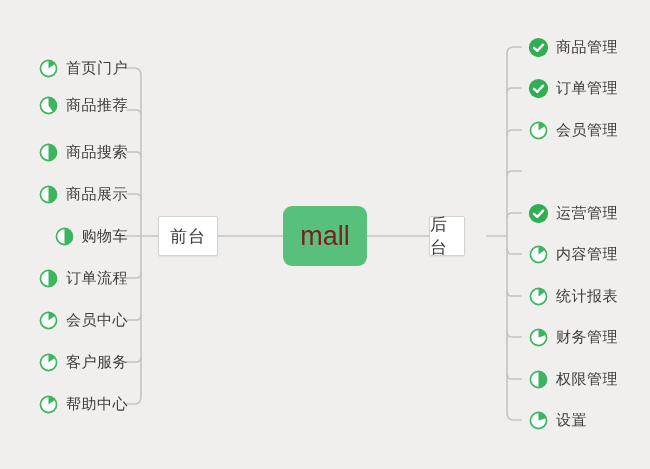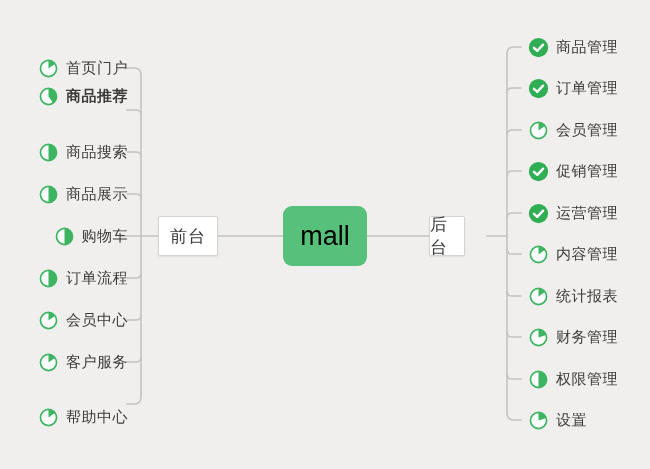--- a/index.html
+++ b/index.html
@@ -48,21 +48,21 @@
 
   .root-node {
     position:absolute;
     left:283px; top:206px;
     width:84px; height:60px;
     border-radius:9px;
     display:flex;
     align-items:center;
     justify-content:center;
     font-size:27px;
-    color:#000000;
+    color:#7f1d1d;
   }
 </style>
 </head>
 <body style="background: rgb(240, 239, 237);">
 
 <div class="canvas">
 
   <svg class="connectors" width="650" height="469" viewBox="0 0 650 469">
     <g fill="none" stroke="#c5c3c0" stroke-width="1.6" stroke-linecap="round">
 
@@ -90,21 +90,21 @@
 
   <div class="topic" style="right:522px; top:55px;">
     <span class="nicon">
         <svg viewBox="0 0 24 24">
           <circle cx="12" cy="12" r="9.2" fill="#ffffff" stroke="#3cb460" stroke-width="1.9"></circle>
           <path d="M12 12 L12 2.8000000000000007 A9.2 9.2 0 0 1 19.44 6.59 Z" fill="#3cb460"></path>
         </svg>
       </span>
     <span class="label">首页门户</span>
   </div>
-  <div class="topic" style="right:522px; top:83px;font-weight:bold;">
+  <div class="topic" style="right:522px; top:92px;">
     <span class="nicon">
         <svg viewBox="0 0 24 24">
           <circle cx="12" cy="12" r="9.2" fill="#ffffff" stroke="#3cb460" stroke-width="1.9"></circle>
           <path d="M12 12 L12 2.8000000000000007 A9.2 9.2 0 0 1 17.41 19.44 Z" fill="#3cb460"></path>
         </svg>
       </span>
     <span class="label">商品推荐</span>
   </div>
   <div class="topic" style="right:522px; top:139px;">
     <span class="nicon">
@@ -153,21 +153,21 @@
   </div>
   <div class="topic" style="right:522px; top:349px;">
     <span class="nicon">
         <svg viewBox="0 0 24 24">
           <circle cx="12" cy="12" r="9.2" fill="#ffffff" stroke="#3cb460" stroke-width="1.9"></circle>
           <path d="M12 12 L12 2.8000000000000007 A9.2 9.2 0 0 1 19.44 6.59 Z" fill="#3cb460"></path>
         </svg>
       </span>
     <span class="label">客户服务</span>
   </div>
-  <div class="topic" style="right:522px; top:404px;">
+  <div class="topic" style="right:522px; top:391px;">
     <span class="nicon">
         <svg viewBox="0 0 24 24">
           <circle cx="12" cy="12" r="9.2" fill="#ffffff" stroke="#3cb460" stroke-width="1.9"></circle>
           <path d="M12 12 L12 2.8000000000000007 A9.2 9.2 0 0 1 19.44 6.59 Z" fill="#3cb460"></path>
         </svg>
       </span>
     <span class="label">帮助中心</span>
   </div>
 
   <div class="topic" style="left:528px; top:34px;">
@@ -190,36 +190,27 @@
   </div>
   <div class="topic" style="left:528px; top:75px;">
     <span class="nicon">
         <svg viewBox="0 0 24 24">
           <circle cx="12" cy="12" r="11" fill="#2fae53"></circle>
           <path d="M6.8 12.4 L10.6 15.8 L17.2 8.8" fill="none" stroke="#ffffff" stroke-width="2.8" stroke-linecap="round" stroke-linejoin="round"></path>
         </svg>
       </span>
     <span class="label">订单管理</span>
   </div>
-  <div class="topic" style="left:528px; top:158px;">
+  <div class="topic" style="left:528px; top:200px;">
     <span class="nicon">
         <svg viewBox="0 0 24 24">
           <circle cx="12" cy="12" r="11" fill="#2fae53"></circle>
           <path d="M6.8 12.4 L10.6 15.8 L17.2 8.8" fill="none" stroke="#ffffff" stroke-width="2.8" stroke-linecap="round" stroke-linejoin="round"></path>
         </svg>
       </span>
-    <span class="label">促销管理</span>
-  </div>
-  <div class="topic" style="left:528px; top:200px;">
-    <span class="nicon">
-        <svg viewBox="0 0 24 24">
-          <circle cx="12" cy="12" r="11" fill="#2fae53"></circle>
-          <path d="M6.8 12.4 L10.6 15.8 L17.2 8.8" fill="none" stroke="#ffffff" stroke-width="2.8" stroke-linecap="round" stroke-linejoin="round"></path>
-        </svg>
-      </span>
     <span class="label">运营管理</span>
   </div>
   <div class="topic" style="left:528px; top:241px;">
     <span class="nicon">
         <svg viewBox="0 0 24 24">
           <circle cx="12" cy="12" r="9.2" fill="#ffffff" stroke="#3cb460" stroke-width="1.9"></circle>
           <path d="M12 12 L12 2.8000000000000007 A9.2 9.2 0 0 1 19.44 6.59 Z" fill="#3cb460"></path>
         </svg>
       </span>
     <span class="label">内容管理</span>

